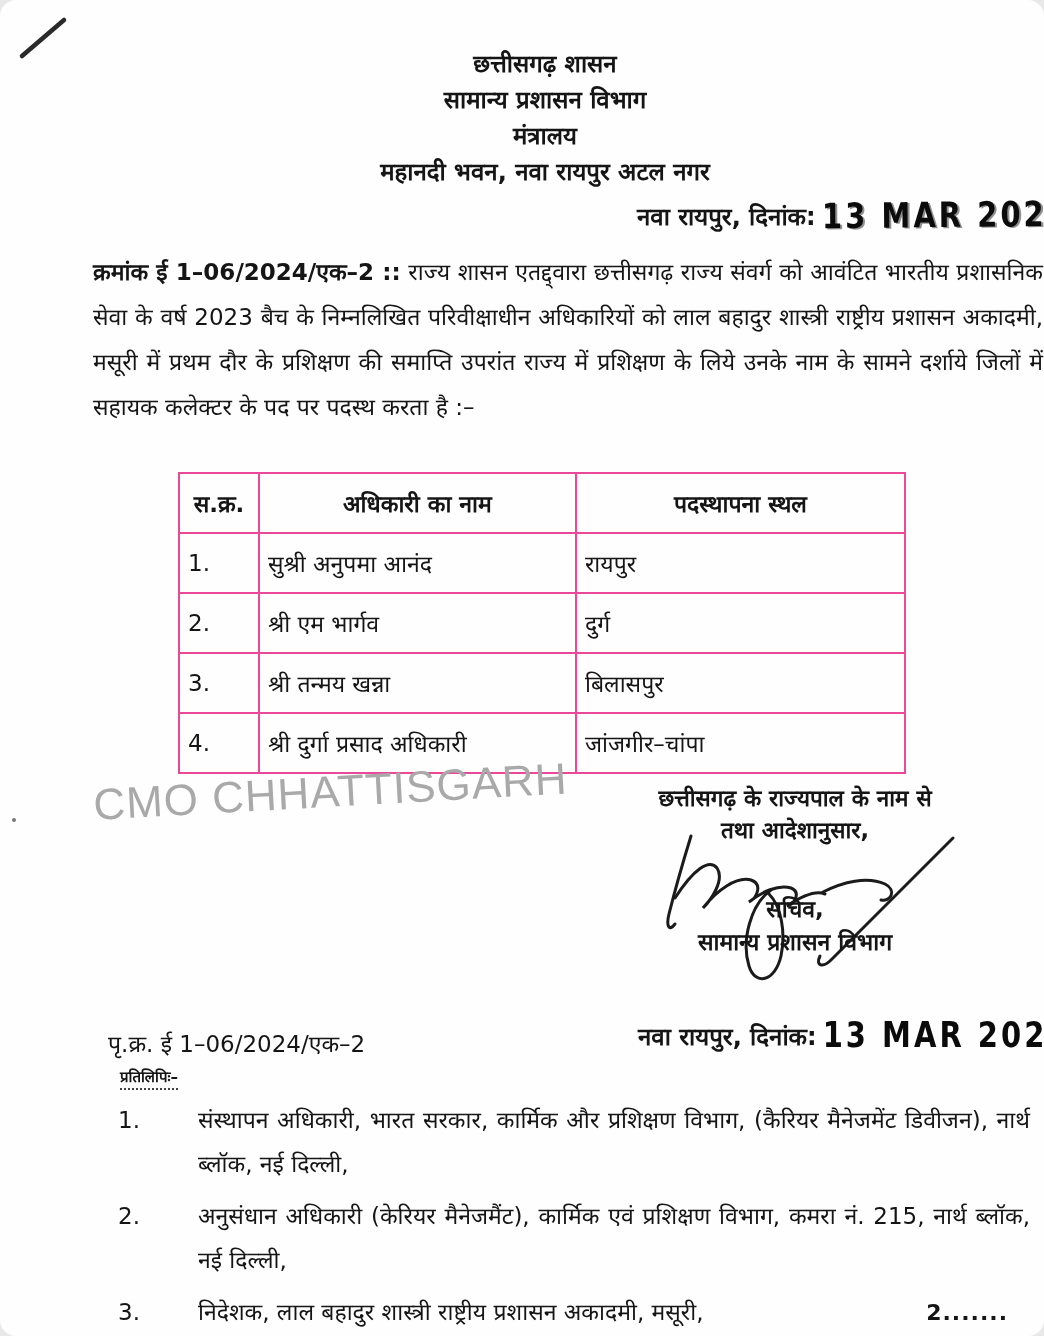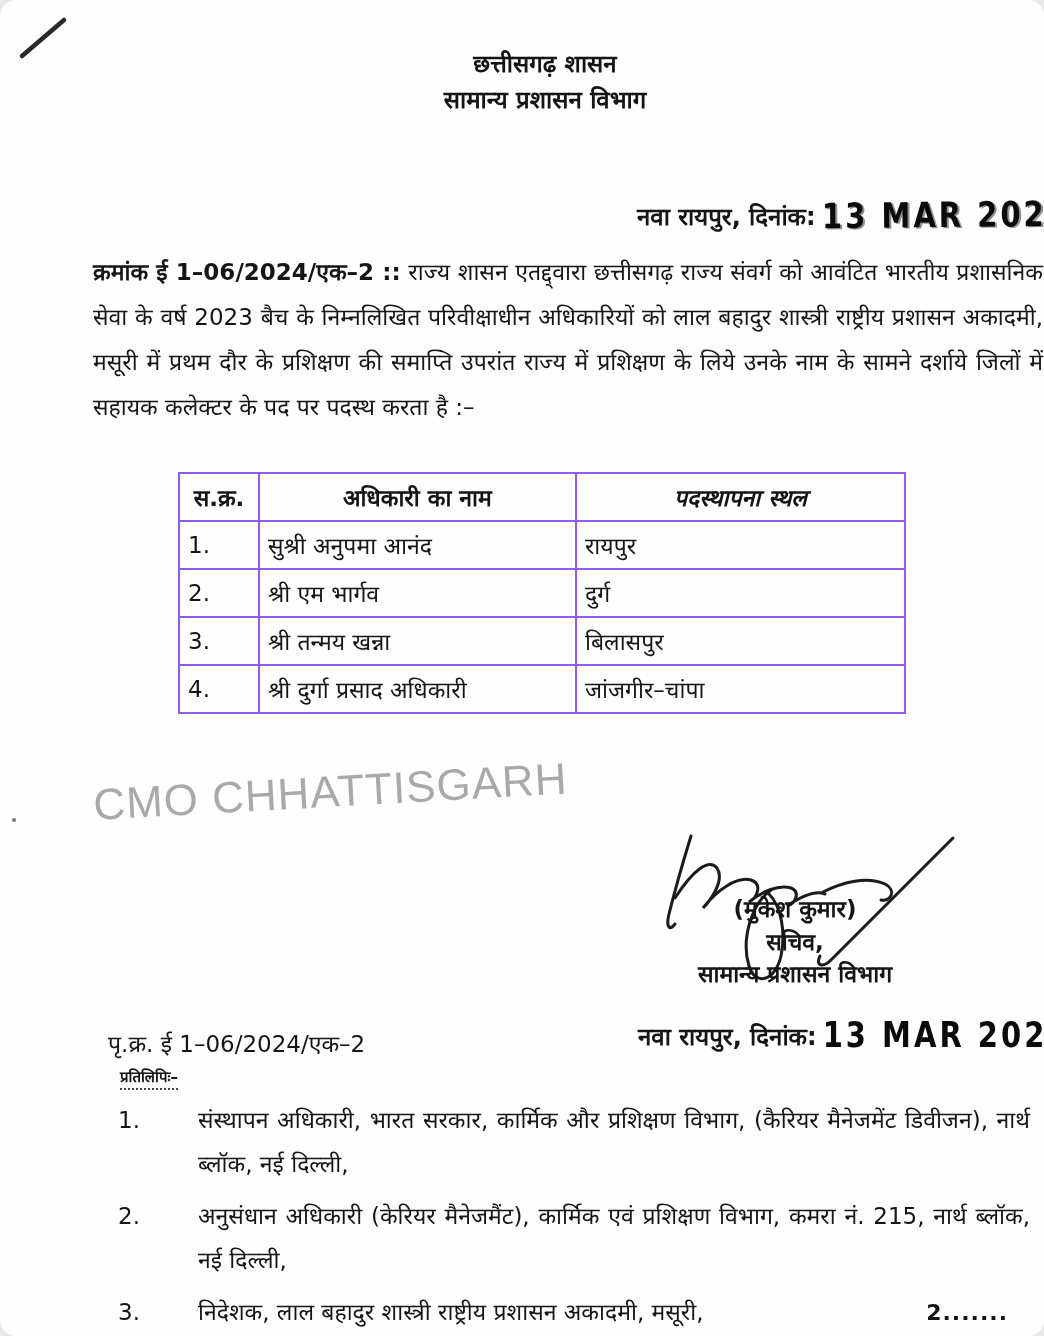--- a/index.html
+++ b/index.html
@@ -25,26 +25,26 @@
   }
   .stamp.smudged { text-shadow:2px 1px 0 rgba(10,10,10,0.45); transform:scaleY(1.2) rotate(-0.5deg); }
 
   .para1 { position:absolute; left:93px; top:250px; width:950px; font-size:23px; line-height:45px; text-align:justify; }
   .para1 .refno { font-weight:700; }
 
   .posting-table {
     position:absolute; left:178px; top:472px; width:728px;
     border-collapse:collapse; font-size:23px;
   }
-  .posting-table th, .posting-table td { border:2px solid #8b5cf6; padding:7px 8px; height:32px;margin-left:20px; }
+  .posting-table th, .posting-table td { border:2px solid #ec4899; padding:13px 8px; height:32px;margin-left:20px; }
   .posting-table th { font-weight:700; text-align:center; }
   .posting-table td { text-align:left; }
   .col-sno { width:80px; }
   .col-name { width:318px; }
-  .col-place { width:330px;font-style:italic; }
+  .col-place { width:330px; }
 
   .para2 { position:absolute; left:90px; top:653px; width:950px; font-size:23px; line-height:45px; text-align:justify; }
   .para2 .pnum { display:inline-block; width:100px; font-weight:400; }
 
   .watermark {
     position:absolute; left:92px; top:780px; font-family:"Liberation Sans", sans-serif;
     font-size:44px; letter-spacing:1px; color:#a9a9a9; transform:rotate(-3.2deg);
     transform-origin:left top; white-space:nowrap; font-weight:400;
   }
   .artifact-dot { position:absolute; left:12px; top:818px; width:4px; height:4px; border-radius:50%; background:#777; }
@@ -76,20 +76,22 @@
 
 <div class="page">
 
   <svg class="pen-slash" viewBox="0 0 54 48">
     <line x1="6" y1="42" x2="48" y2="6" stroke="#2a2a2a" stroke-width="4.5" stroke-linecap="round"></line>
   </svg>
 
   <div class="header-block">
     <div>छत्तीसगढ़ शासन</div>
     <div>सामान्य प्रशासन विभाग</div>
+    <div>मंत्रालय</div>
+    <div>महानदी भवन, नवा रायपुर अटल नगर</div>
   </div>
 
   <div class="dateline-top">
     <span class="lbl">नवा रायपुर, दिनांक:</span>
     <span class="stamp smudged">13 MAR 2024</span>
   </div>
 
   <div class="para1">
     <span class="refno">क्रमांक ई 1–06/2024/एक–2 ::</span><span> राज्य शासन एतद्द्वारा छत्तीसगढ़ राज्य संवर्ग को आवंटित भारतीय प्रशासनिक सेवा के वर्ष 2023 बैच के निम्नलिखित परिवीक्षाधीन अधिकारियों को लाल बहादुर शास्त्री राष्ट्रीय प्रशासन अकादमी, मसूरी में प्रथम दौर के प्रशिक्षण की समाप्ति उपरांत राज्य में प्रशिक्षण के लिये उनके नाम के सामने दर्शाये जिलों में सहायक कलेक्टर के पद पर पदस्थ करता है :–</span>
   </div>
@@ -123,33 +125,36 @@
         <td>श्री दुर्गा प्रसाद अधिकारी</td>
         <td>जांजगीर–चांपा</td>
       </tr>
     </tbody>
   </table>
 
 
   <div class="watermark">CMO CHHATTISGARH</div>
   <div class="artifact-dot"></div>
 
+  <div class="byorder-block">
+    <div>छत्तीसगढ़ के राज्यपाल के नाम से</div>
+    <div>तथा आदेशानुसार,</div>
+  </div>
 
   <svg class="signature-svg" viewBox="0 0 330 165">
     <g fill="none" stroke="#1b1b1b" stroke-width="3" stroke-linecap="round">
       <path d="M46,8 C38,34 30,62 24,86 C21,98 24,104 30,96"></path>
       <path d="M30,70 C48,42 64,30 72,40 C80,52 66,72 58,80 C72,62 92,48 106,52 C118,56 112,70 104,74 C116,64 134,56 146,60 C156,64 150,76 142,78 C154,70 170,62 180,66"></path>
       <path d="M126,62 C106,76 96,112 104,138 C110,158 130,154 136,128 C141,104 136,78 124,66"></path>
       <path d="M178,64 C198,54 222,48 240,56 C252,62 246,74 236,72"></path>
       <path d="M308,10 L186,132 C178,140 170,138 175,128"></path>
     </g>
   </svg>
 
   <div class="signer-block">
-    <div>(मुकेश कुमार)</div>
     <div>सचिव,</div>
     <div>सामान्य प्रशासन विभाग</div>
   </div>
 
   <div class="dateline-bottom">
     <span class="lbl">नवा रायपुर, दिनांक:</span>
     <span class="stamp">13 MAR 2024</span>
   </div>
 
   <div class="endorse-ref">पृ.क्र. ई 1–06/2024/एक–2</div>

